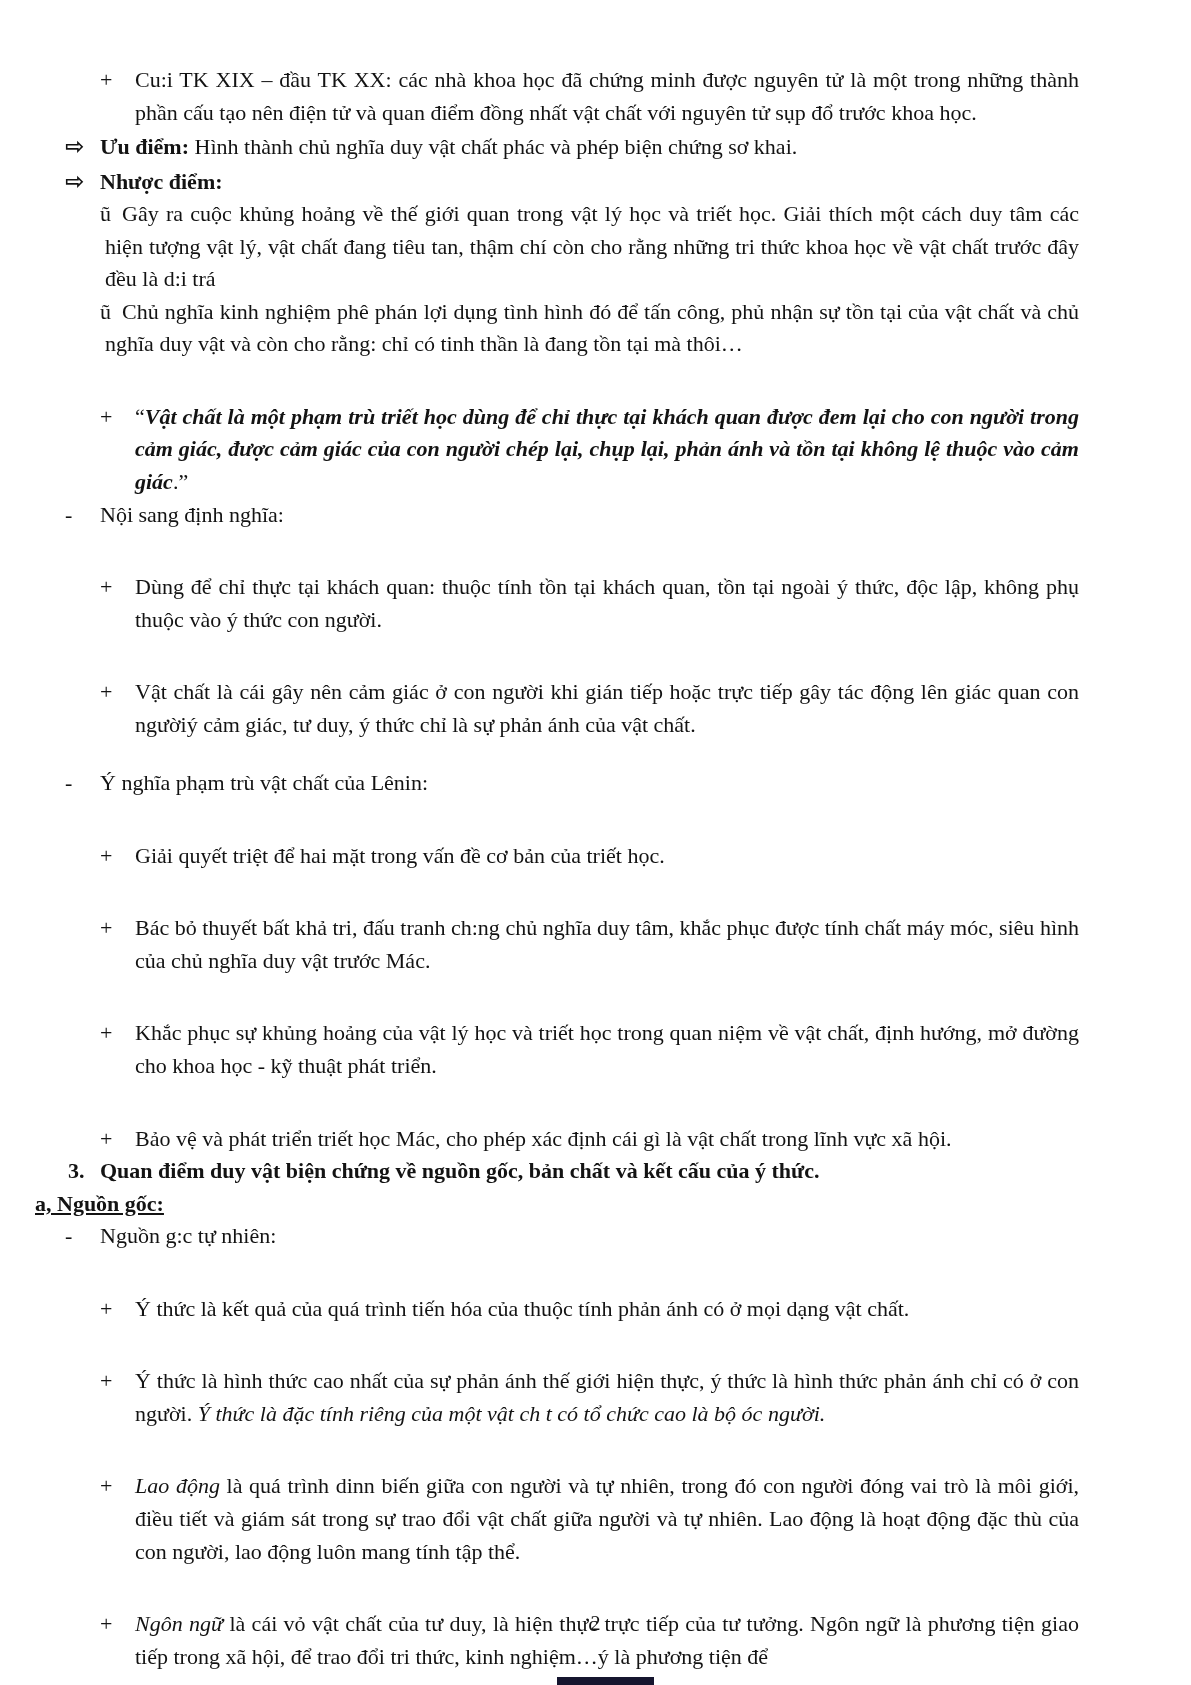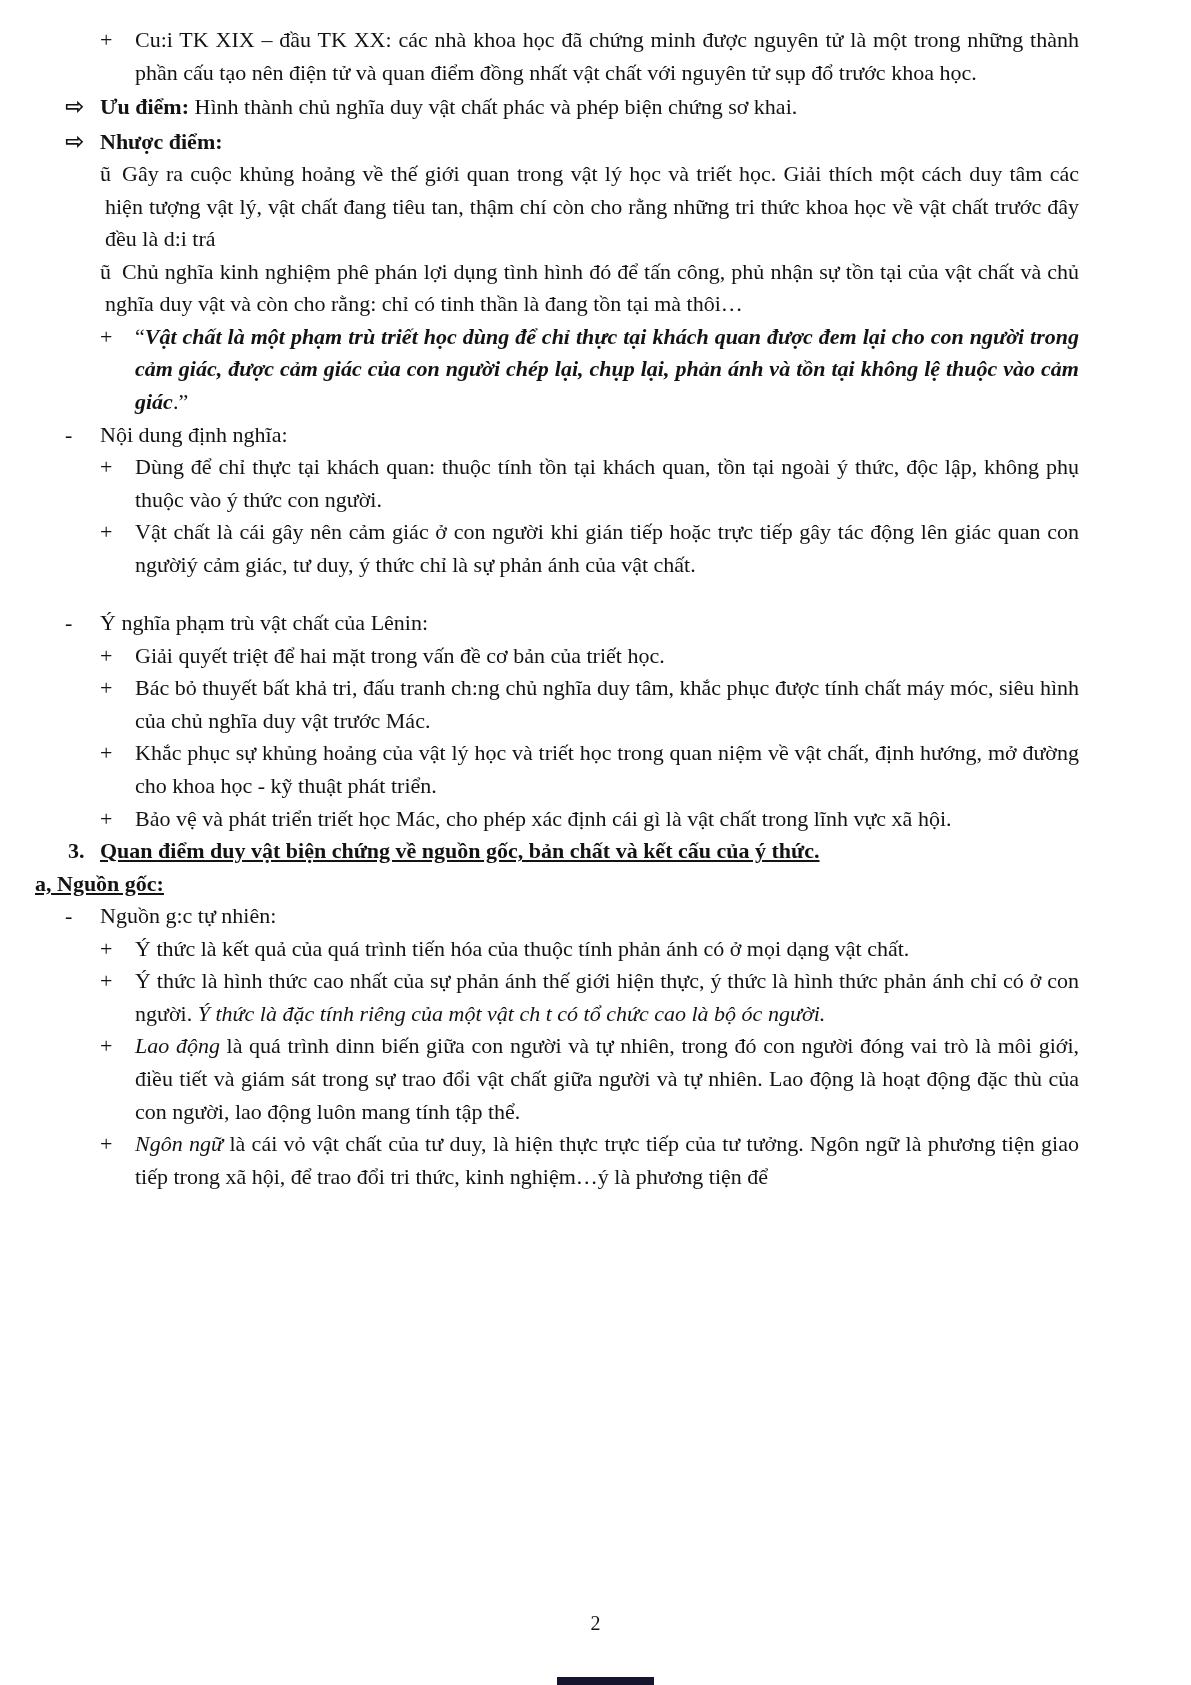--- a/index.html
+++ b/index.html
@@ -19,29 +19,29 @@
   }
   .para { text-align:justify; }
   .marker { display:inline-block; text-indent:0; }
 
   
   .dash, .arrow { padding-left:65px; text-indent:-35px; }
   .dash .marker, .arrow .marker { width:35px; }
   .arrow .marker { font-family:"DejaVu Sans", sans-serif; font-weight:bold; font-size:23px; }
 
   
-  .plus { padding-left:100px; text-indent:-35px; }
+  .plus { padding-left:100px; text-indent:-35px;margin-top:40px; }
   .plus .marker { width:35px; }
 
   
   .uitem { padding-left:70px; text-indent:-5px;font-family:Liberation Serif, serif; }
   .uitem .marker { width:22px; }
 
   
-  .heading { padding-left:65px; text-indent:-32px; font-weight:bold;text-decoration:underline; }
+  .heading { padding-left:65px; text-indent:-32px; font-weight:bold; }
   .heading .marker { width:32px; }
 
   
   .subheading { padding-left:0; font-weight:bold;text-decoration:underline; }
 
   .spacer { height:26px; }
 
   .b { font-weight:bold; }
   .i { font-style:italic; }
 
@@ -64,21 +64,21 @@
 </head>
 <body>
 
 <div class="doc">
     <div class="para plus"><span class="marker">+</span><span><span>Cu:i TK XIX – đầu TK XX: các nhà khoa học đã chứng minh được nguyên tử là một trong những thành phần cấu tạo nên điện tử và quan điểm đồng nhất vật chất với nguyên tử sụp đổ trước khoa học.</span></span></div>
     <div class="para arrow"><span class="marker">⇨</span><span><span class="b">Ưu điểm:</span><span> Hình thành chủ nghĩa duy vật chất phác và phép biện chứng sơ khai.</span></span></div>
     <div class="para arrow"><span class="marker">⇨</span><span><span class="b">Nhược điểm:</span></span></div>
     <div class="para uitem"><span class="marker">ũ</span><span><span>Gây ra cuộc khủng hoảng về thế giới quan trong vật lý học và triết học. Giải thích một cách duy tâm các hiện tượng vật lý, vật chất đang tiêu tan, thậm chí còn cho rằng những tri thức khoa học về vật chất trước đây đều là d:i trá</span></span></div>
     <div class="para uitem"><span class="marker">ũ</span><span><span>Chủ nghĩa kinh nghiệm phê phán lợi dụng tình hình đó để tấn công, phủ nhận sự tồn tại của vật chất và chủ nghĩa duy vật và còn cho rằng: chỉ có tinh thần là đang tồn tại mà thôi…</span></span></div>
     <div class="para plus"><span class="marker">+</span><span><span>“</span><span class="b i">Vật chất là một phạm trù triết học dùng để chỉ thực tại khách quan được đem lại cho con người trong cảm giác, được cảm giác của con người chép lại, chụp lại, phản ánh và tồn tại không lệ thuộc vào cảm giác</span><span>.”</span></span></div>
-    <div class="para dash"><span class="marker">-</span><span><span>Nội dung định nghĩa:</span></span></div>
+    <div class="para dash"><span class="marker">-</span><span><span>Nội sang định nghĩa:</span></span></div>
     <div class="para plus"><span class="marker">+</span><span><span>Dùng để chỉ thực tại khách quan: thuộc tính tồn tại khách quan, tồn tại ngoài ý thức, độc lập, không phụ thuộc vào ý thức con người.</span></span></div>
     <div class="para plus"><span class="marker">+</span><span><span>Vật chất là cái gây nên cảm giác ở con người khi gián tiếp hoặc trực tiếp gây tác động lên giác quan con ngườiý cảm giác, tư duy, ý thức chỉ là sự phản ánh của vật chất.</span></span></div>
     <div class="spacer"></div>
     <div class="para dash"><span class="marker">-</span><span><span>Ý nghĩa phạm trù vật chất của Lênin:</span></span></div>
     <div class="para plus"><span class="marker">+</span><span><span>Giải quyết triệt để hai mặt trong vấn đề cơ bản của triết học.</span></span></div>
     <div class="para plus"><span class="marker">+</span><span><span>Bác bỏ thuyết bất khả tri, đấu tranh ch:ng chủ nghĩa duy tâm, khắc phục được tính chất máy móc, siêu hình của chủ nghĩa duy vật trước Mác.</span></span></div>
     <div class="para plus"><span class="marker">+</span><span><span>Khắc phục sự khủng hoảng của vật lý học và triết học trong quan niệm về vật chất, định hướng, mở đường cho khoa học - kỹ thuật phát triển.</span></span></div>
     <div class="para plus"><span class="marker">+</span><span><span>Bảo vệ và phát triển triết học Mác, cho phép xác định cái gì là vật chất trong lĩnh vực xã hội.</span></span></div>
     <div class="para heading"><span class="marker">3.</span><span><span class="b">Quan điểm duy vật biện chứng về nguồn gốc, bản chất và kết cấu của ý thức.</span></span></div>
     <div class="para subheading"><span><span class="b">a, Nguồn gốc:</span></span></div>

